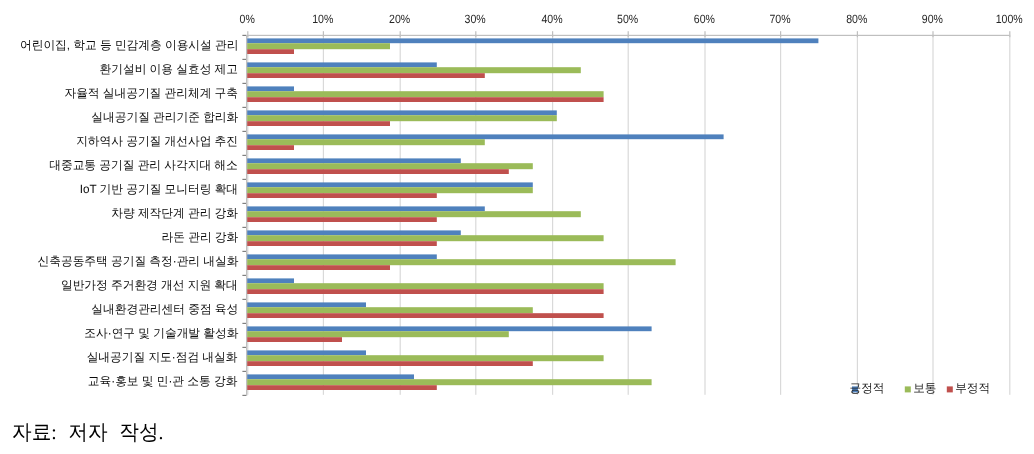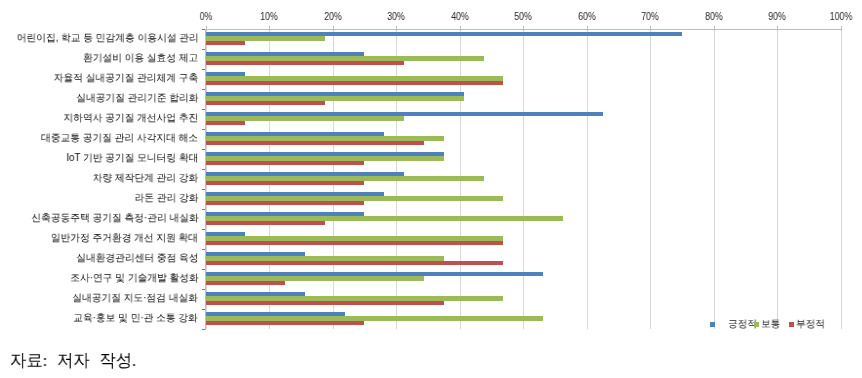--- a/index.html
+++ b/index.html
@@ -161,21 +161,21 @@
       <div class="catlabel" style="top: 190.87px;">라돈 관리 강화</div>
       <div class="catlabel" style="top: 210.89px;">신축공동주택 공기질 측정·관리 내실화</div>
       <div class="catlabel" style="top: 230.91px;">일반가정 주거환경 개선 지원 확대</div>
       <div class="catlabel" style="top: 250.93px;">실내환경관리센터 중점 육성</div>
       <div class="catlabel" style="top: 270.95px;">조사·연구 및 기술개발 활성화</div>
       <div class="catlabel" style="top: 290.97px;">실내공기질 지도·점검 내실화</div>
       <div class="catlabel" style="top: 310.99px;">교육·홍보 및 민·관 소통 강화</div>
     </div>
   <div class="legend" id="legend">
       <div class="legend-swatch" style="left: 710.1px; top: 322.2px; background: rgb(79, 129, 189);"></div>
-      <div class="legend-label" style="left: 728px; top: 317px;">긍정적</div>
+      <div class="legend-label" style="left: 708px; top: 317px;">긍정적</div>
       <div class="legend-swatch" style="left: 754.3px; top: 322.2px; background: rgb(155, 187, 89);"></div>
       <div class="legend-label" style="left: 761.2px; top: 317px;">보통</div>
       <div class="legend-swatch" style="left: 789px; top: 322.2px; background: rgb(192, 80, 77);"></div>
       <div class="legend-label" style="left: 796.4px; top: 317px;">부정적</div>
     </div>
 
   <div class="caption">자료: 저자 작성.</div>
 </div>
 
 </body></html>

